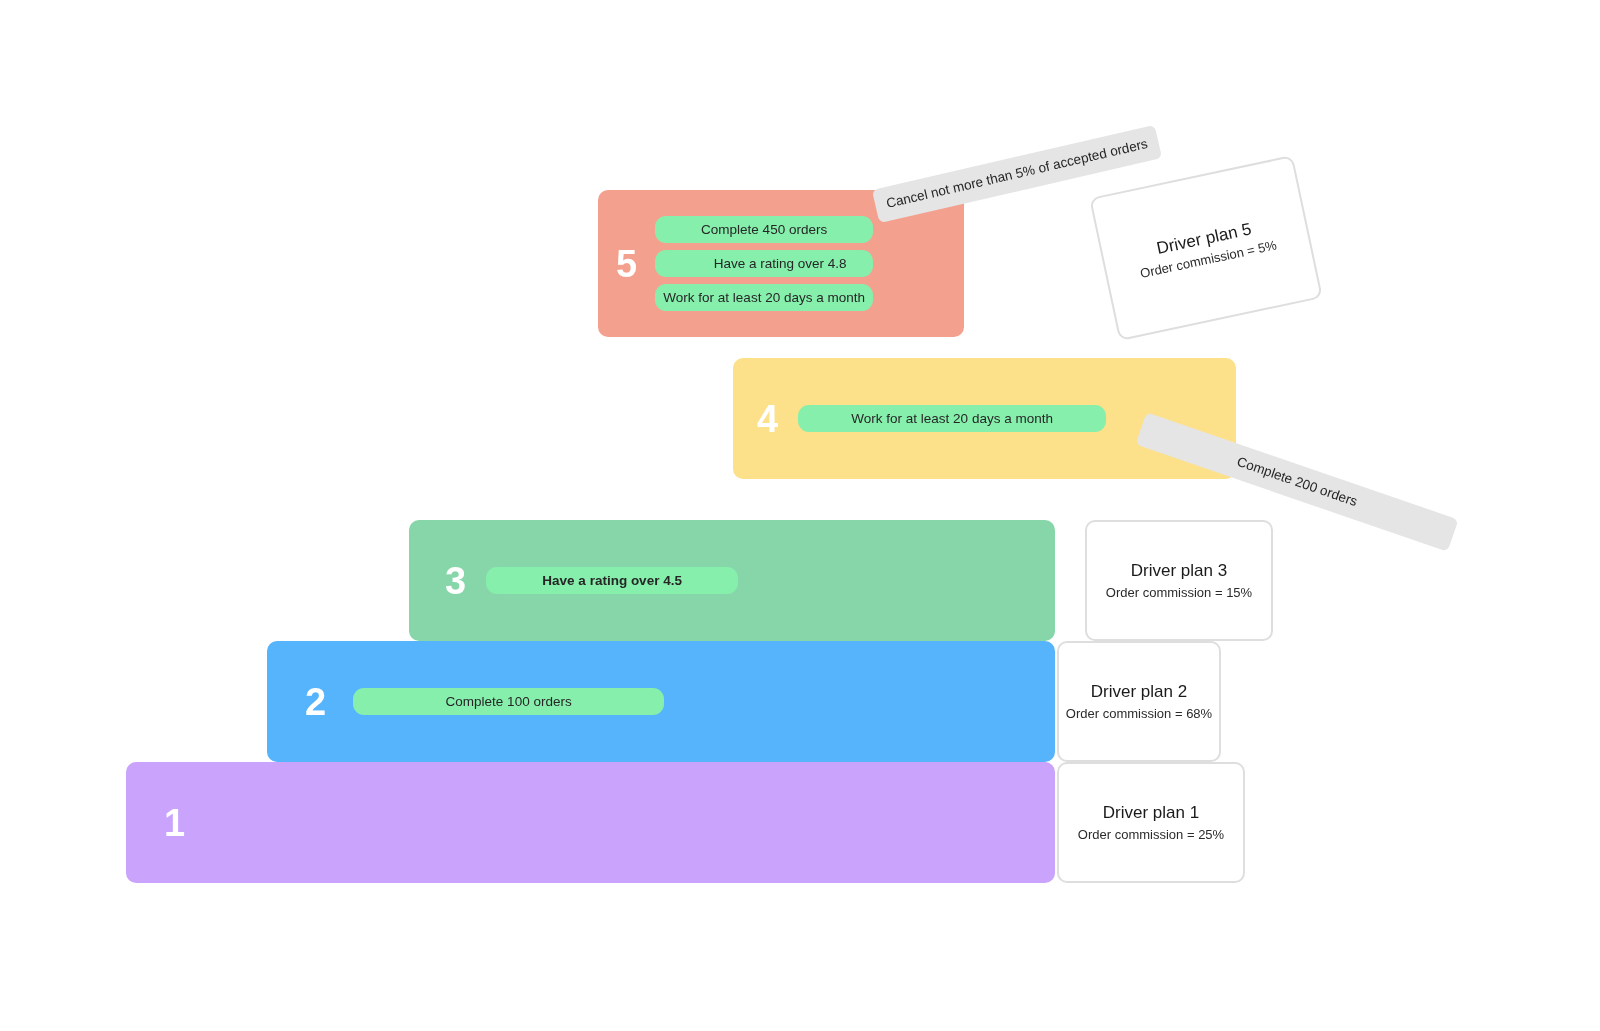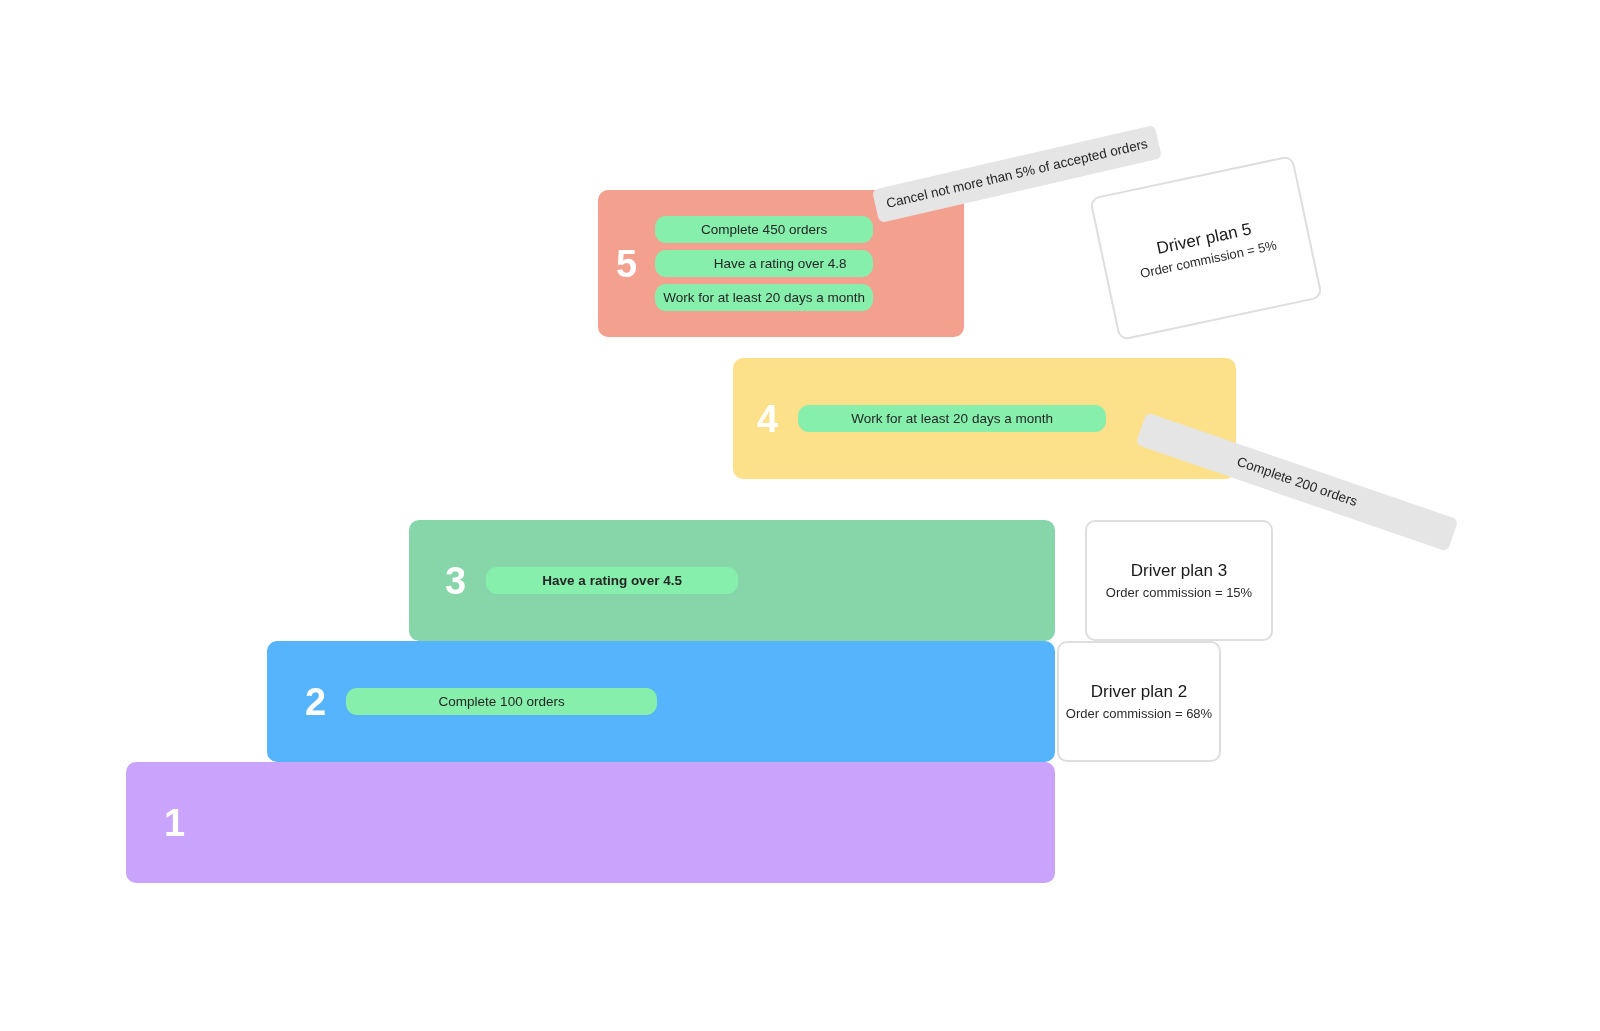--- a/index.html
+++ b/index.html
@@ -138,29 +138,33 @@
     </div>
   </div>
 
   <div class="plan-card" style="left:1057px; top:520px; width:188px; height:121px;margin-left:28px;">
     <div class="plan-title">Driver plan 3</div>
     <div class="plan-sub">Order commission = 15%</div>
   </div>
 
   <div class="level-bar" style="left:267px; top:641px; width:788px; height:121px; background:#55B4FB; padding-left:38px;">
     <span class="level-number">2</span>
-    <div class="req-stack" style="margin-left:20px;justify-content:flex-end;">
+    <div class="req-stack" style="margin-left:27px;justify-content:flex-end;">
       <div class="req-chip" style="width:311px;">Complete 100 orders</div>
     </div>
   </div>
 
   <div class="plan-card" style="left:1057px; top:641px; width:164px; height:121px;">
     <div class="plan-title">Driver plan 2</div>
     <div class="plan-sub">Order commission = 68%</div>
   </div>
 
   <div class="level-bar" style="left:126px; top:762px; width:929px; height:121px; background:#C9A3FC; padding-left:38px;">
     <span class="level-number">1</span>
     <div class="req-stack"></div>
   </div>
 
+  <div class="plan-card" style="left:1057px; top:762px; width:188px; height:121px;">
+    <div class="plan-title">Driver plan 1</div>
+    <div class="plan-sub">Order commission = 25%</div>
+  </div>
 
 </div>
 
 </body></html>

